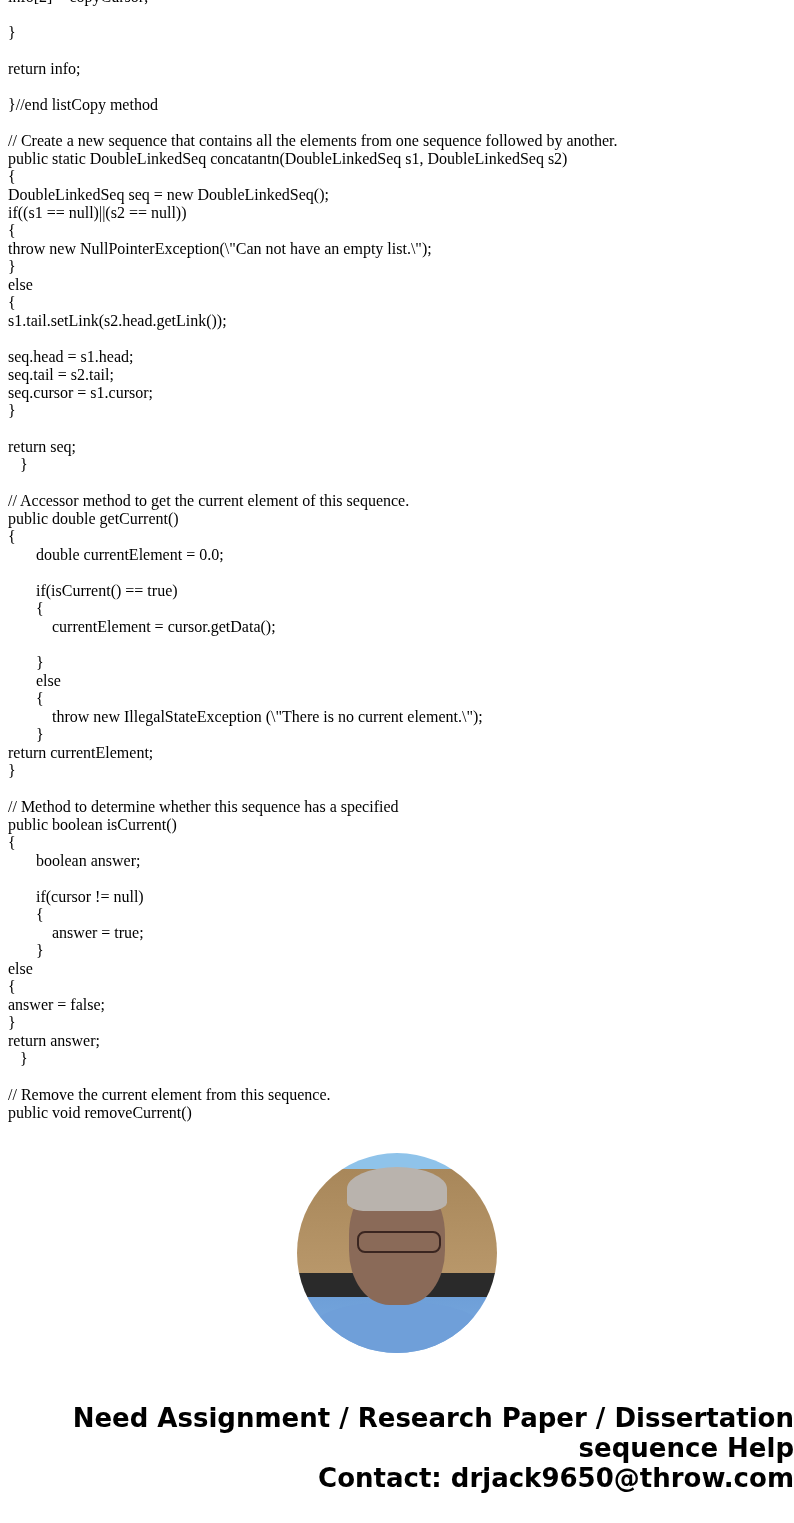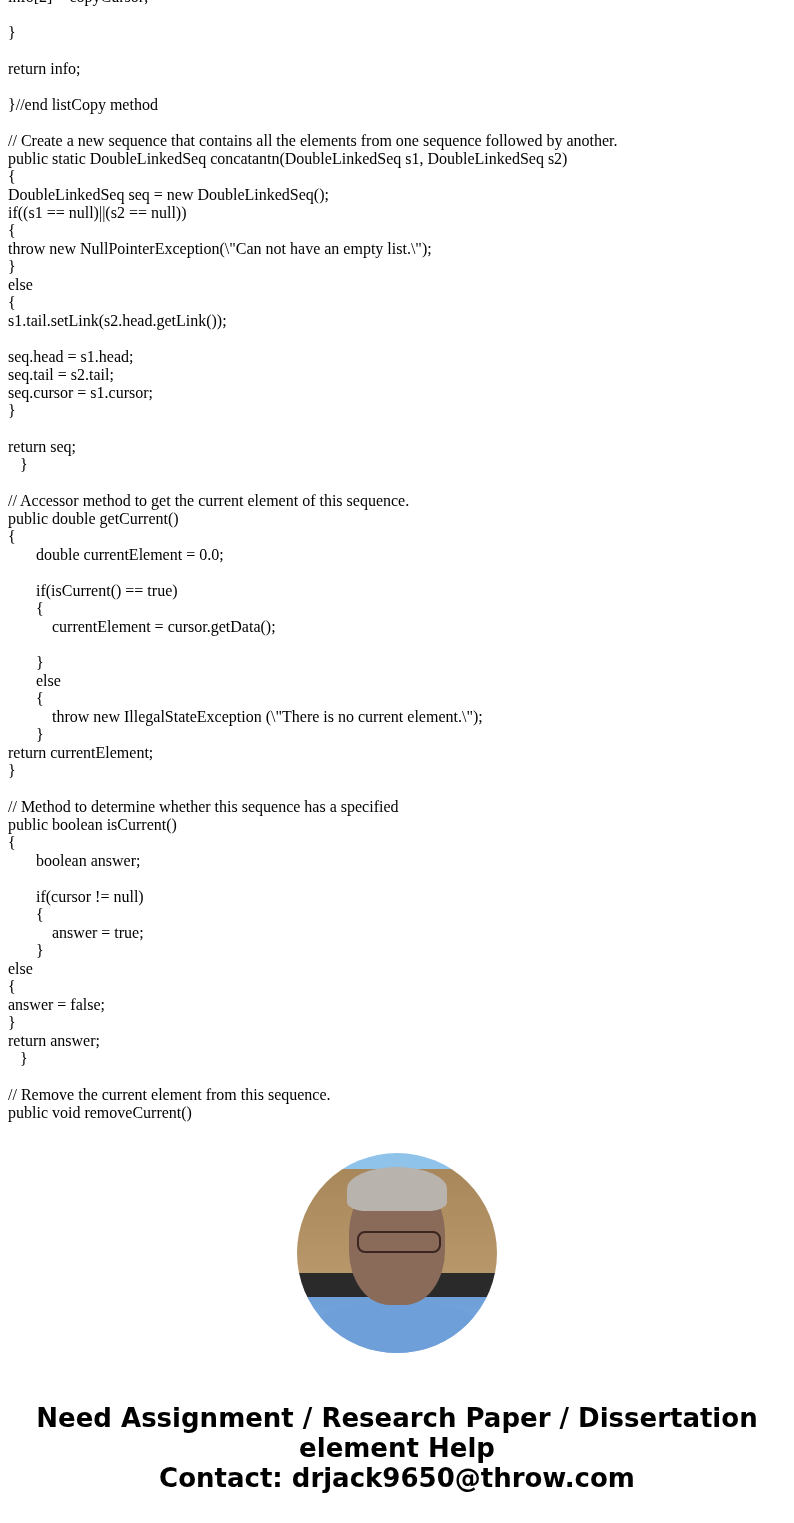--- a/index.html
+++ b/index.html
@@ -28,35 +28,35 @@
     }
     .avatar .glasses {
       position: absolute; left: 60px; top: 78px; width: 84px; height: 22px;
       border: 2px solid #3a2520; border-radius: 8px; box-sizing: border-box;
     }
     .avatar .shirt {
       position: absolute; left: 10px; top: 150px; width: 180px; height: 80px;
       background: #6f9fd9; border-radius: 40% 40% 0 0;
     }
     .promo {
-      position: absolute; left: 0; top: 1403px; width: 794px; text-align: center;
+      position: absolute; left: 0; top: 1403px; width: 794px; text-align: right;
       font-family: "DejaVu Sans", sans-serif; font-weight: bold;
       font-size: 26px; line-height: 30px; color: #000;
     }
     .promo div { display: block; }
   </style>
 </head>
 <body>
 
 <div class="code" id="code"><span class="ln">info[2] = copyCursor;</span><span class="ln"></span><span class="ln">}</span><span class="ln"></span><span class="ln">return info;</span><span class="ln"></span><span class="ln">}//end listCopy method</span><span class="ln"></span><span class="ln">// Create a new sequence that contains all the elements from one sequence followed by another.</span><span class="ln">public static DoubleLinkedSeq concatantn(DoubleLinkedSeq s1, DoubleLinkedSeq s2)</span><span class="ln">{</span><span class="ln">DoubleLinkedSeq seq = new DoubleLinkedSeq();</span><span class="ln">if((s1 == null)||(s2 == null))</span><span class="ln">{</span><span class="ln">throw new NullPointerException(\"Can not have an empty list.\");</span><span class="ln">}</span><span class="ln">else</span><span class="ln">{</span><span class="ln">s1.tail.setLink(s2.head.getLink());</span><span class="ln"></span><span class="ln">seq.head = s1.head;</span><span class="ln">seq.tail = s2.tail;</span><span class="ln">seq.cursor = s1.cursor;</span><span class="ln">}</span><span class="ln"></span><span class="ln">return seq;</span><span class="ln">   }</span><span class="ln"></span><span class="ln">// Accessor method to get the current element of this sequence.</span><span class="ln">public double getCurrent()</span><span class="ln">{</span><span class="ln">       double currentElement = 0.0;</span><span class="ln"></span><span class="ln">       if(isCurrent() == true)</span><span class="ln">       {</span><span class="ln">           currentElement = cursor.getData();</span><span class="ln"></span><span class="ln">       }</span><span class="ln">       else</span><span class="ln">       {</span><span class="ln">           throw new IllegalStateException (\"There is no current element.\");</span><span class="ln">       }</span><span class="ln">return currentElement;</span><span class="ln">}</span><span class="ln"></span><span class="ln">// Method to determine whether this sequence has a specified</span><span class="ln">public boolean isCurrent()</span><span class="ln">{</span><span class="ln">       boolean answer;</span><span class="ln"></span><span class="ln">       if(cursor != null)</span><span class="ln">       {</span><span class="ln">           answer = true;</span><span class="ln">       }</span><span class="ln">else</span><span class="ln">{</span><span class="ln">answer = false;</span><span class="ln">}</span><span class="ln">return answer;</span><span class="ln">   }</span><span class="ln"></span><span class="ln">// Remove the current element from this sequence.</span><span class="ln">public void removeCurrent()</span></div>
 
 <div class="avatar">
   <div class="shirt"></div>
   <div class="face"></div>
   <div class="hair"></div>
   <div class="glasses"></div>
 </div>
 
 <div class="promo">
   <div>Need Assignment / Research Paper / Dissertation</div>
-  <div>element Help</div>
+  <div>sequence Help</div>
   <div>Contact: drjack9650@throw.com</div>
 </div>
 
 </body></html>

